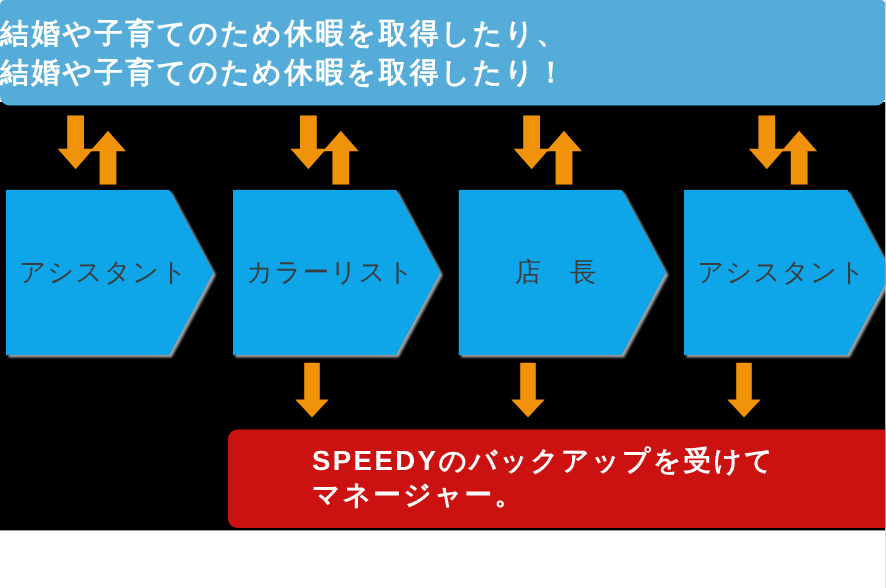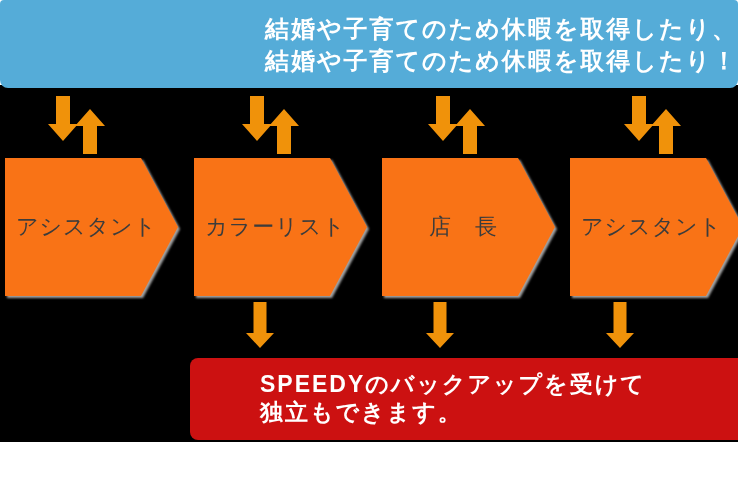--- a/index.html
+++ b/index.html
@@ -20,42 +20,42 @@
   .top-banner {
     position: absolute;
     left: 0; top: 0;
     width: 738px; height: 88px;
     background: var(--blue, #55ACD8);
     border-radius: 4px 4px 8px 8px;
     color: #ffffff;
     font-weight: bold;
     font-size: 24px;
     letter-spacing: 2px;
-    text-align: right;
+    text-align: left;
     line-height: 32px;
     padding-top: 13px;
     box-sizing: border-box;
     z-index: 3;
   }
   .updown-arrow {
     position: absolute;
     top: 96px;
     width: 57px; height: 58px;
     z-index: 2;
   }
   .chevron-wrap {
     position: absolute;
     top: 158px;
     width: 173px; height: 138px;
     filter: drop-shadow(2px 2px 1px rgba(190,190,190,0.85));
     z-index: 2;
   }
   .chevron {
     width: 100%; height: 100%;
-    background: #f97316;
+    background: #0ea5e9;
     clip-path: polygon(0 0, calc(100% - 37px) 0, 100% 50%, calc(100% - 37px) 100%, 0 100%);
     display: flex;
     align-items: center;
     justify-content: center;
     padding-right: 10px;
     box-sizing: border-box;
   }
   .chevron span {
     color: var(--chevron_text, #3C3C3C);
     font-size: 22px;
@@ -153,16 +153,16 @@
       </svg>
   </div>
   <div class="down-arrow" style="left:606px">
     <svg width="28" height="46" viewBox="0 0 28 46">
         <path d="M7.5 0 H20.5 V31 H28 L14 46 L0 31 H7.5 Z" fill="var(--orange,#F0920A)"></path>
       </svg>
   </div>
 
   <div class="bottom-banner">
     <div>SPEEDYのバックアップを受けて</div>
-    <div>独立もできます。</div>
+    <div>マネージャー。</div>
   </div>
 
 </div>
 
 </body></html>

